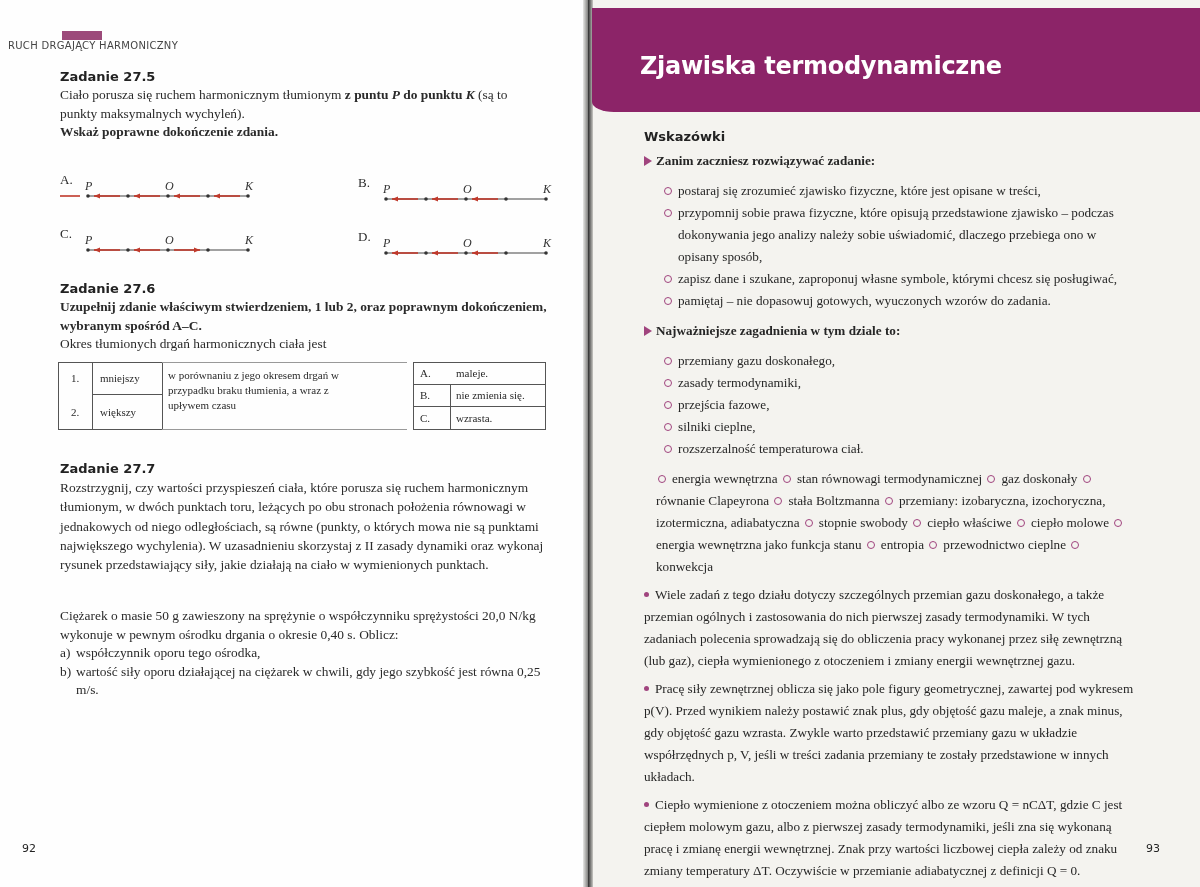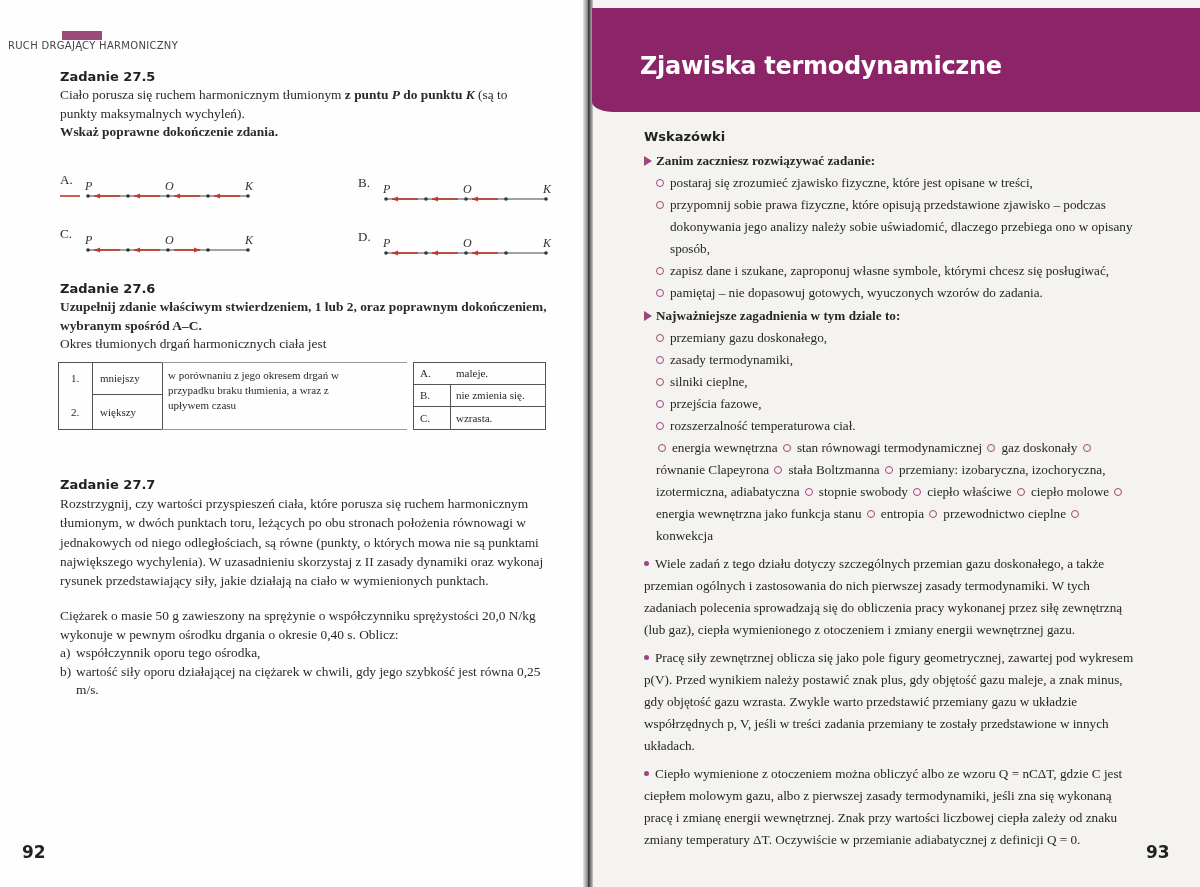--- a/index.html
+++ b/index.html
@@ -23,32 +23,32 @@
 
   .diagrams { position:absolute; left:60px; top:172px; width:490px; height:90px; }
   .diag { position:absolute; width:190px; height:36px; }
   .diag .lab { position:absolute; left:0; top:0; font-size:13px; }
   .diag svg { position:absolute; left:0; top:0; }
 
   .opt-table { position:absolute; left:58px; top:362px; width:488px; height:68px; font-size:11px; }
   .opt-table .cell { position:absolute; display:flex; align-items:center; }
   .line { position:absolute; background:#555; }
 
-  .page-num { position:absolute; font-family:"DejaVu Sans","Liberation Sans",sans-serif; font-size:17px; font-weight:bold; color:#222; }
+  .page-num { position:absolute; font-family:"DejaVu Sans","Liberation Sans",sans-serif; font-size:11px; font-weight:normal; color:#222; }
 
   .band { position:absolute; left:592px; top:8px; width:608px; height:104px; background:#8c2468;
     border-bottom-left-radius:22px 10px; }
   .band-title { position:absolute; left:640px; top:52px; font-family:"DejaVu Sans","Liberation Sans",sans-serif;
     font-size:24px; font-weight:bold; color:#ffffff; letter-spacing:-0.3px; }
 
   .right-body { position:absolute; left:644px; top:126px; width:492px; font-size:13.2px; line-height:22px; color:#262626; }
   .right-body h2 { margin:0 0 2px 0; font-family:"DejaVu Sans","Liberation Sans",sans-serif; font-size:13px; font-weight:bold; color:#222; }
   .section-head { display:flex; align-items:center; font-weight:bold; margin-top:1px; }
   .tri { width:0; height:0; border-top:5px solid transparent; border-bottom:5px solid transparent; border-left:8px solid #a0447e; margin-right:4px; }
-  .list { margin:0; padding:0 0 0 12px; list-style:none; }
+  .list { margin:8px; padding:0 0 0 12px; list-style:none; }
   .list li { position:relative; padding-left:14px; line-height:22px; }
   .ring { display:inline-block; width:6px; height:6px; border:1.4px solid #a0447e; border-radius:50%; vertical-align:middle; }
   .list li .ring { position:absolute; left:0; top:7px; }
   .terms { padding-left:12px; line-height:22px; }
   .terms .ring { margin:0 6px 0 2px; position:relative; top:-1px; }
   .para { margin-top:6px; line-height:22px; }
   .dot { display:inline-block; width:5px; height:5px; background:#a0447e; border-radius:50%; margin-right:6px; vertical-align:middle; position:relative; top:-1px; }
 </style>
 </head>
 <body>
@@ -185,21 +185,21 @@
   <div class="cell" style="left:42px;top:33px;width:62px;height:34px;">większy</div>
   <div class="cell" style="left:110px;top:6px;width:195px;height:56px;align-items:flex-start;line-height:15px;">w porównaniu z jego okresem drgań w przypadku braku tłumienia, a wraz z upływem czasu</div>
   <div class="cell" style="left:362px;top:0;width:28px;height:22px;">A.</div>
   <div class="cell" style="left:398px;top:0;width:88px;height:22px;">maleje.</div>
   <div class="cell" style="left:362px;top:22px;width:28px;height:22px;">B.</div>
   <div class="cell" style="left:398px;top:22px;width:88px;height:22px;">nie zmienia się.</div>
   <div class="cell" style="left:362px;top:44px;width:28px;height:23px;">C.</div>
   <div class="cell" style="left:398px;top:44px;width:88px;height:23px;">wzrasta.</div>
 </div>
 
-<div class="task" style="top:460px;margin-top:16px;">
+<div class="task" style="top:460px;">
   <h3>Zadanie 27.7</h3>
   <p style="line-height:19.3px;">Rozstrzygnij, czy wartości przyspieszeń ciała, które porusza się ruchem harmonicznym tłumionym, w dwóch punktach toru, leżących po obu stronach położenia równowagi w jednakowych od niego odległościach, są równe (punkty, o których mowa nie są punktami największego wychylenia). W uzasadnieniu skorzystaj z II zasady dynamiki oraz wykonaj rysunek przedstawiający siły, jakie działają na ciało w wymienionych punktach.</p>
 </div>
 
 <div class="task" style="top:607px;">
   <p>Ciężarek o masie 50 g zawieszony na sprężynie o współczynniku sprężystości 20,0 N/kg wykonuje w pewnym ośrodku drgania o okresie 0,40 s. Oblicz:</p>
   <div style="display:flex;">
     <span style="width:16px;">a)</span>
     <span style="flex:1;">współczynnik oporu tego ośrodka,</span>
   </div>
@@ -228,22 +228,22 @@
     <li><span class="ring"></span><span>pamiętaj – nie dopasowuj gotowych, wyuczonych wzorów do zadania.</span></li>
   </ul>
 
   <div class="section-head">
     <span class="tri"></span>
     <span>Najważniejsze zagadnienia w tym dziale to:</span>
   </div>
   <ul class="list">
     <li><span class="ring"></span><span>przemiany gazu doskonałego,</span></li>
     <li><span class="ring"></span><span>zasady termodynamiki,</span></li>
+    <li><span class="ring"></span><span>przejścia fazowe,</span></li>
     <li><span class="ring"></span><span>silniki cieplne,</span></li>
-    <li><span class="ring"></span><span>przejścia fazowe,</span></li>
     <li><span class="ring"></span><span>rozszerzalność temperaturowa ciał.</span></li>
   </ul>
 
   <div class="terms" id="terms"><span class="ring"></span><span>energia wewnętrzna </span><span class="ring"></span><span>stan równowagi termodynamicznej </span><span class="ring"></span><span>gaz doskonały </span><span class="ring"></span><span>równanie Clapeyrona </span><span class="ring"></span><span>stała Boltzmanna </span><span class="ring"></span><span>przemiany: izobaryczna, izochoryczna, izotermiczna, adiabatyczna </span><span class="ring"></span><span>stopnie swobody </span><span class="ring"></span><span>ciepło właściwe </span><span class="ring"></span><span>ciepło molowe </span><span class="ring"></span><span>energia wewnętrzna jako funkcja stanu </span><span class="ring"></span><span>entropia </span><span class="ring"></span><span>przewodnictwo cieplne </span><span class="ring"></span><span>konwekcja </span></div>
 
   <div class="para"><span class="dot"></span><span>Wiele zadań z tego działu dotyczy szczególnych przemian gazu doskonałego, a także przemian ogólnych i zastosowania do nich pierwszej zasady termodynamiki. W tych zadaniach polecenia sprowadzają się do obliczenia pracy wykonanej przez siłę zewnętrzną (lub gaz), ciepła wymienionego z otoczeniem i zmiany energii wewnętrznej gazu.</span></div>
   <div class="para"><span class="dot"></span><span>Pracę siły zewnętrznej oblicza się jako pole figury geometrycznej, zawartej pod wykresem p(V). Przed wynikiem należy postawić znak plus, gdy objętość gazu maleje, a znak minus, gdy objętość gazu wzrasta. Zwykle warto przedstawić przemiany gazu w układzie współrzędnych p, V, jeśli w treści zadania przemiany te zostały przedstawione w innych układach.</span></div>
   <div class="para"><span class="dot"></span><span>Ciepło wymienione z otoczeniem można obliczyć albo ze wzoru Q = nCΔT, gdzie C jest ciepłem molowym gazu, albo z pierwszej zasady termodynamiki, jeśli zna się wykonaną pracę i zmianę energii wewnętrznej. Znak przy wartości liczbowej ciepła zależy od znaku zmiany temperatury ΔT. Oczywiście w przemianie adiabatycznej z definicji Q = 0.</span></div>
 </div>
 

